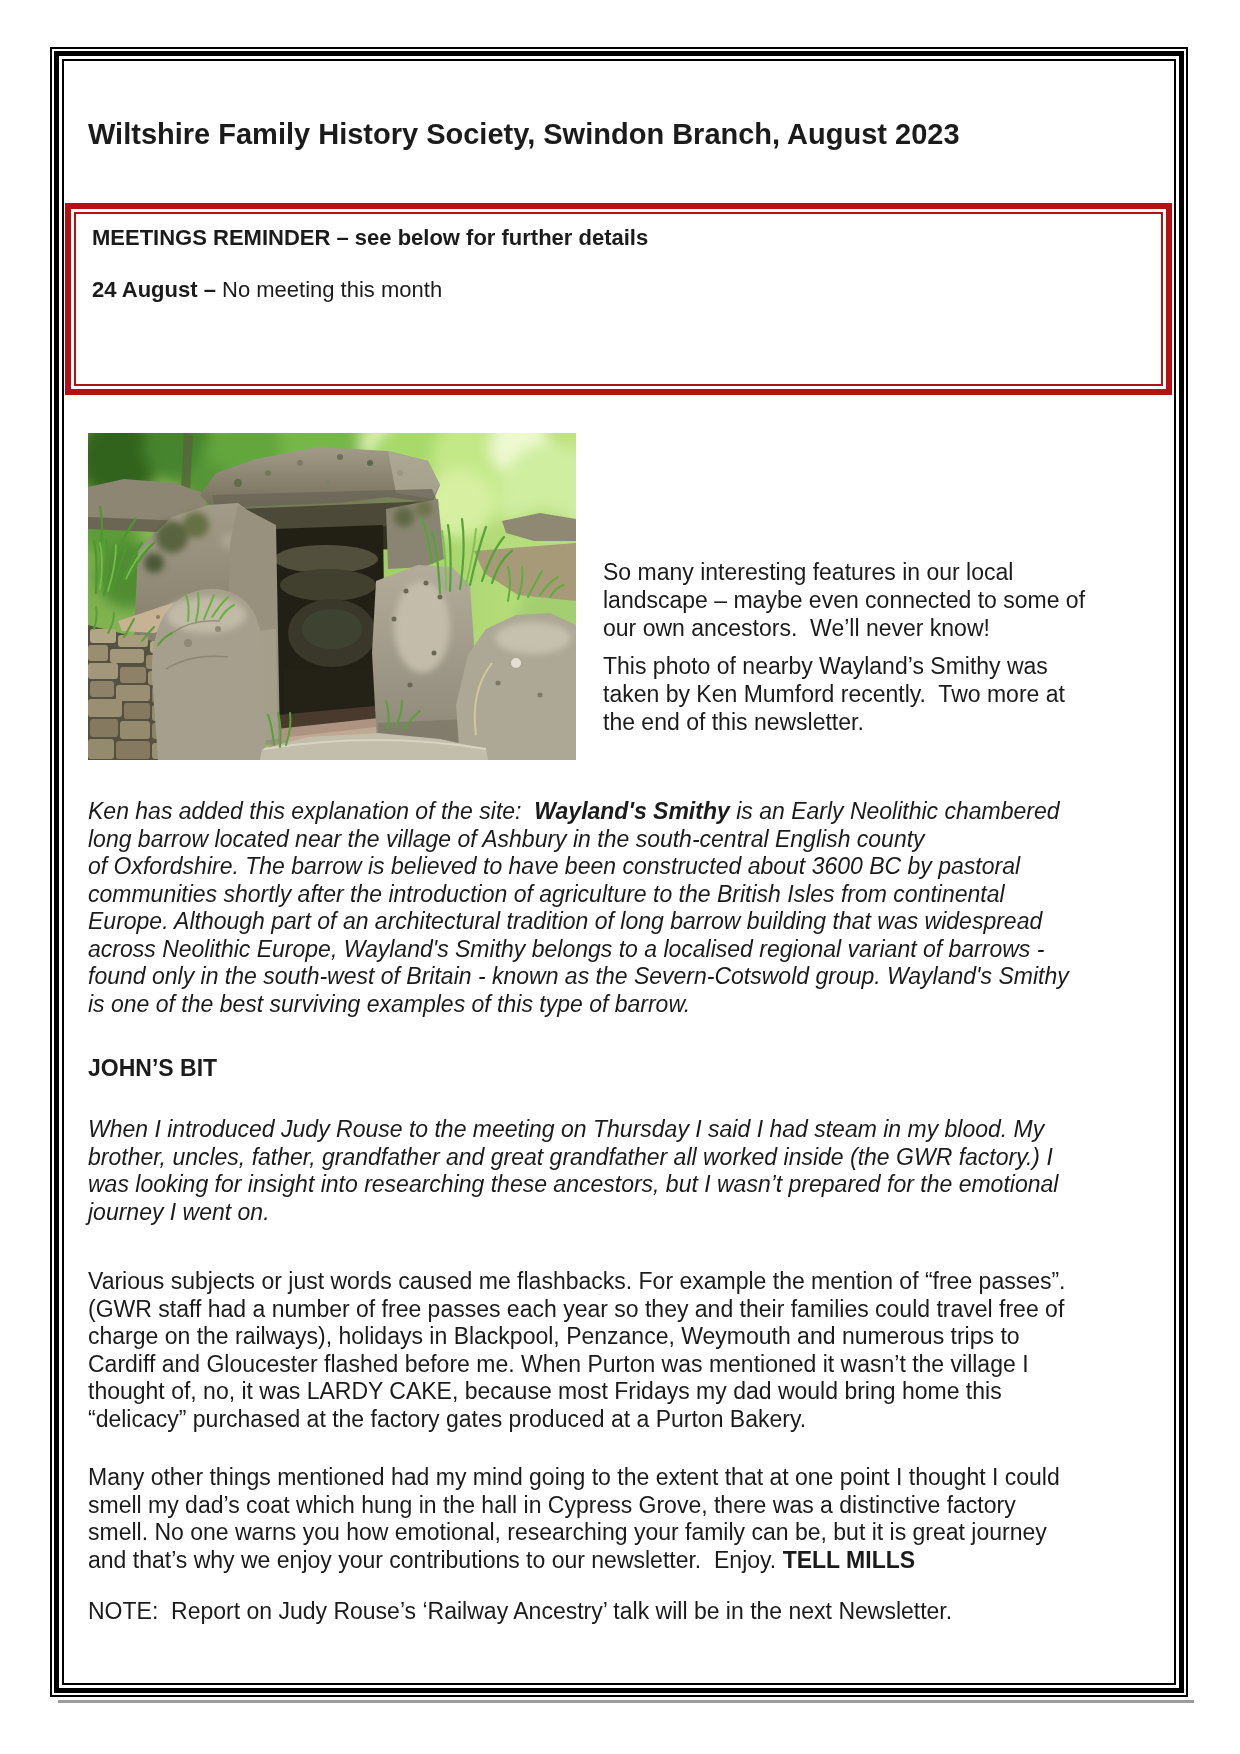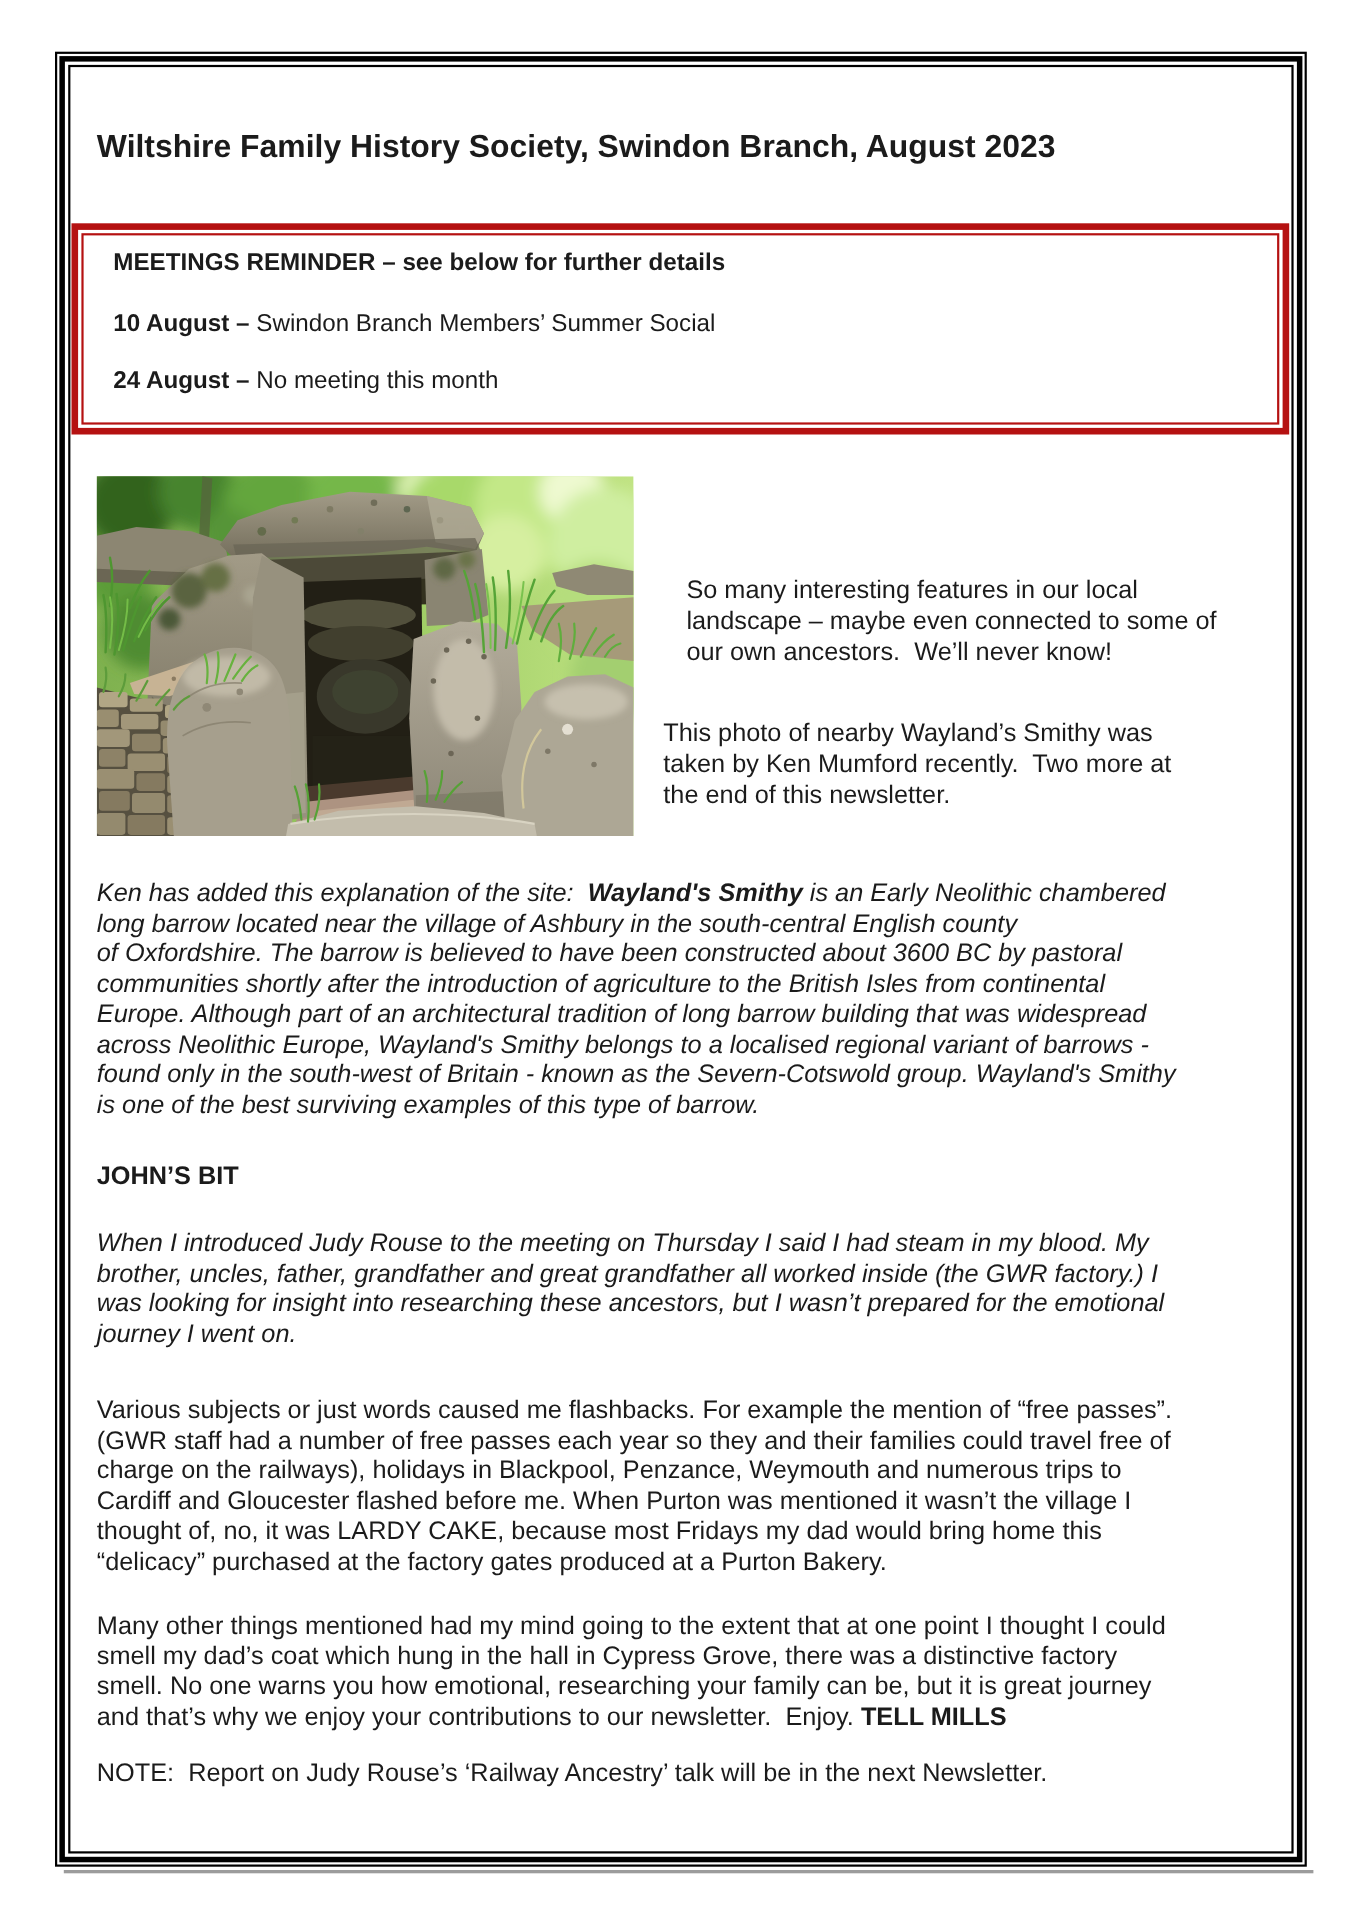--- a/index.html
+++ b/index.html
@@ -11,32 +11,32 @@
   
   .frame1 { left:50px;  top:47px; width:1138px; height:1650px; border:2px solid #000; }
   .frame2 { left:54px;  top:51px; width:1130px; height:1642px; border:5px solid #000; }
   .frame3 { left:62px;  top:59px; width:1114px; height:1626px; border:2px solid #000; }
   .frame-shadow { left:58px; top:1700px; width:1136px; height:3px; background:#9c9c9c; }
   
   .title { left:88px; top:118px; font-size:29px; font-weight:bold; white-space:pre; }
   
   .mbox { left:65px; top:203px; width:1107px; height:192px; border:6px solid #b51111; }
   .mbox-inner { position:absolute; left:3px; top:3px; right:3px; bottom:3px;
-                border:2px solid #b51111; padding:4px 0 0 27px; }
+                border:2px solid #b51111; padding:4px 0 0 16px; }
   .mbox-inner p { margin:0; font-size:22px; line-height:27px; white-space:pre; }
   .mbox-p1 { margin-top:6px !important; }
   .mbox-p2 { margin-top:29px !important; }
   .mbox-p3 { margin-top:25px !important; }
   .b { font-weight:bold; }
   
   .photo { left:88px; top:433px; width:488px; height:327px; }
   .photo svg { display:block; width:488px; height:327px; }
   
   .rcol { left:603px; width:575px; font-size:23px; line-height:28px; white-space:pre; }
-  .r1 { top:474px; } .r2 { top:522px;margin-left:21px; } .r3 { top:652px; }
+  .r1 { top:474px; } .r2 { top:558px; } .r3 { top:652px; }
   
   .par { left:88px; width:1095px; font-size:23px; line-height:27.5px; white-space:pre; }
   .ken  { top:798px;font-style:italic; }
   .johns{ top:1055px; font-weight:bold; }
   .jp1  { top:1116px;font-style:italic; }
   .jp2  { top:1268px; }
   .jp3  { top:1464px; }
   .note { top:1598px; }
 </style>
 </head>
@@ -47,21 +47,20 @@
   <div class="abs frame1"></div>
   <div class="abs frame2"></div>
   <div class="abs frame3"></div>
   <div class="abs frame-shadow"></div>
 
   <div class="abs title">Wiltshire Family History Society, Swindon Branch, August 2023</div>
 
   <div class="abs mbox">
     <div class="mbox-inner">
       <p class="mbox-p1 b">MEETINGS REMINDER – see below for further details</p>
-      <p class="mbox-p2"><span class="b">10 August –</span><span> Swindon Branch Members’ Summer Social</span></p>
       <p class="mbox-p3"><span class="b">24 August –</span><span> No meeting this month</span></p>
     </div>
   </div>
 
   <div class="abs photo">
     <svg viewBox="0 0 488 327" preserveAspectRatio="none" aria-hidden="true">
       <defs>
         <linearGradient id="sky" x1="0" y1="0" x2="1" y2="0">
           <stop offset="0" stop-color="#7fb14f"></stop>
             <stop offset="0.55" stop-color="#9ccb63"></stop>

